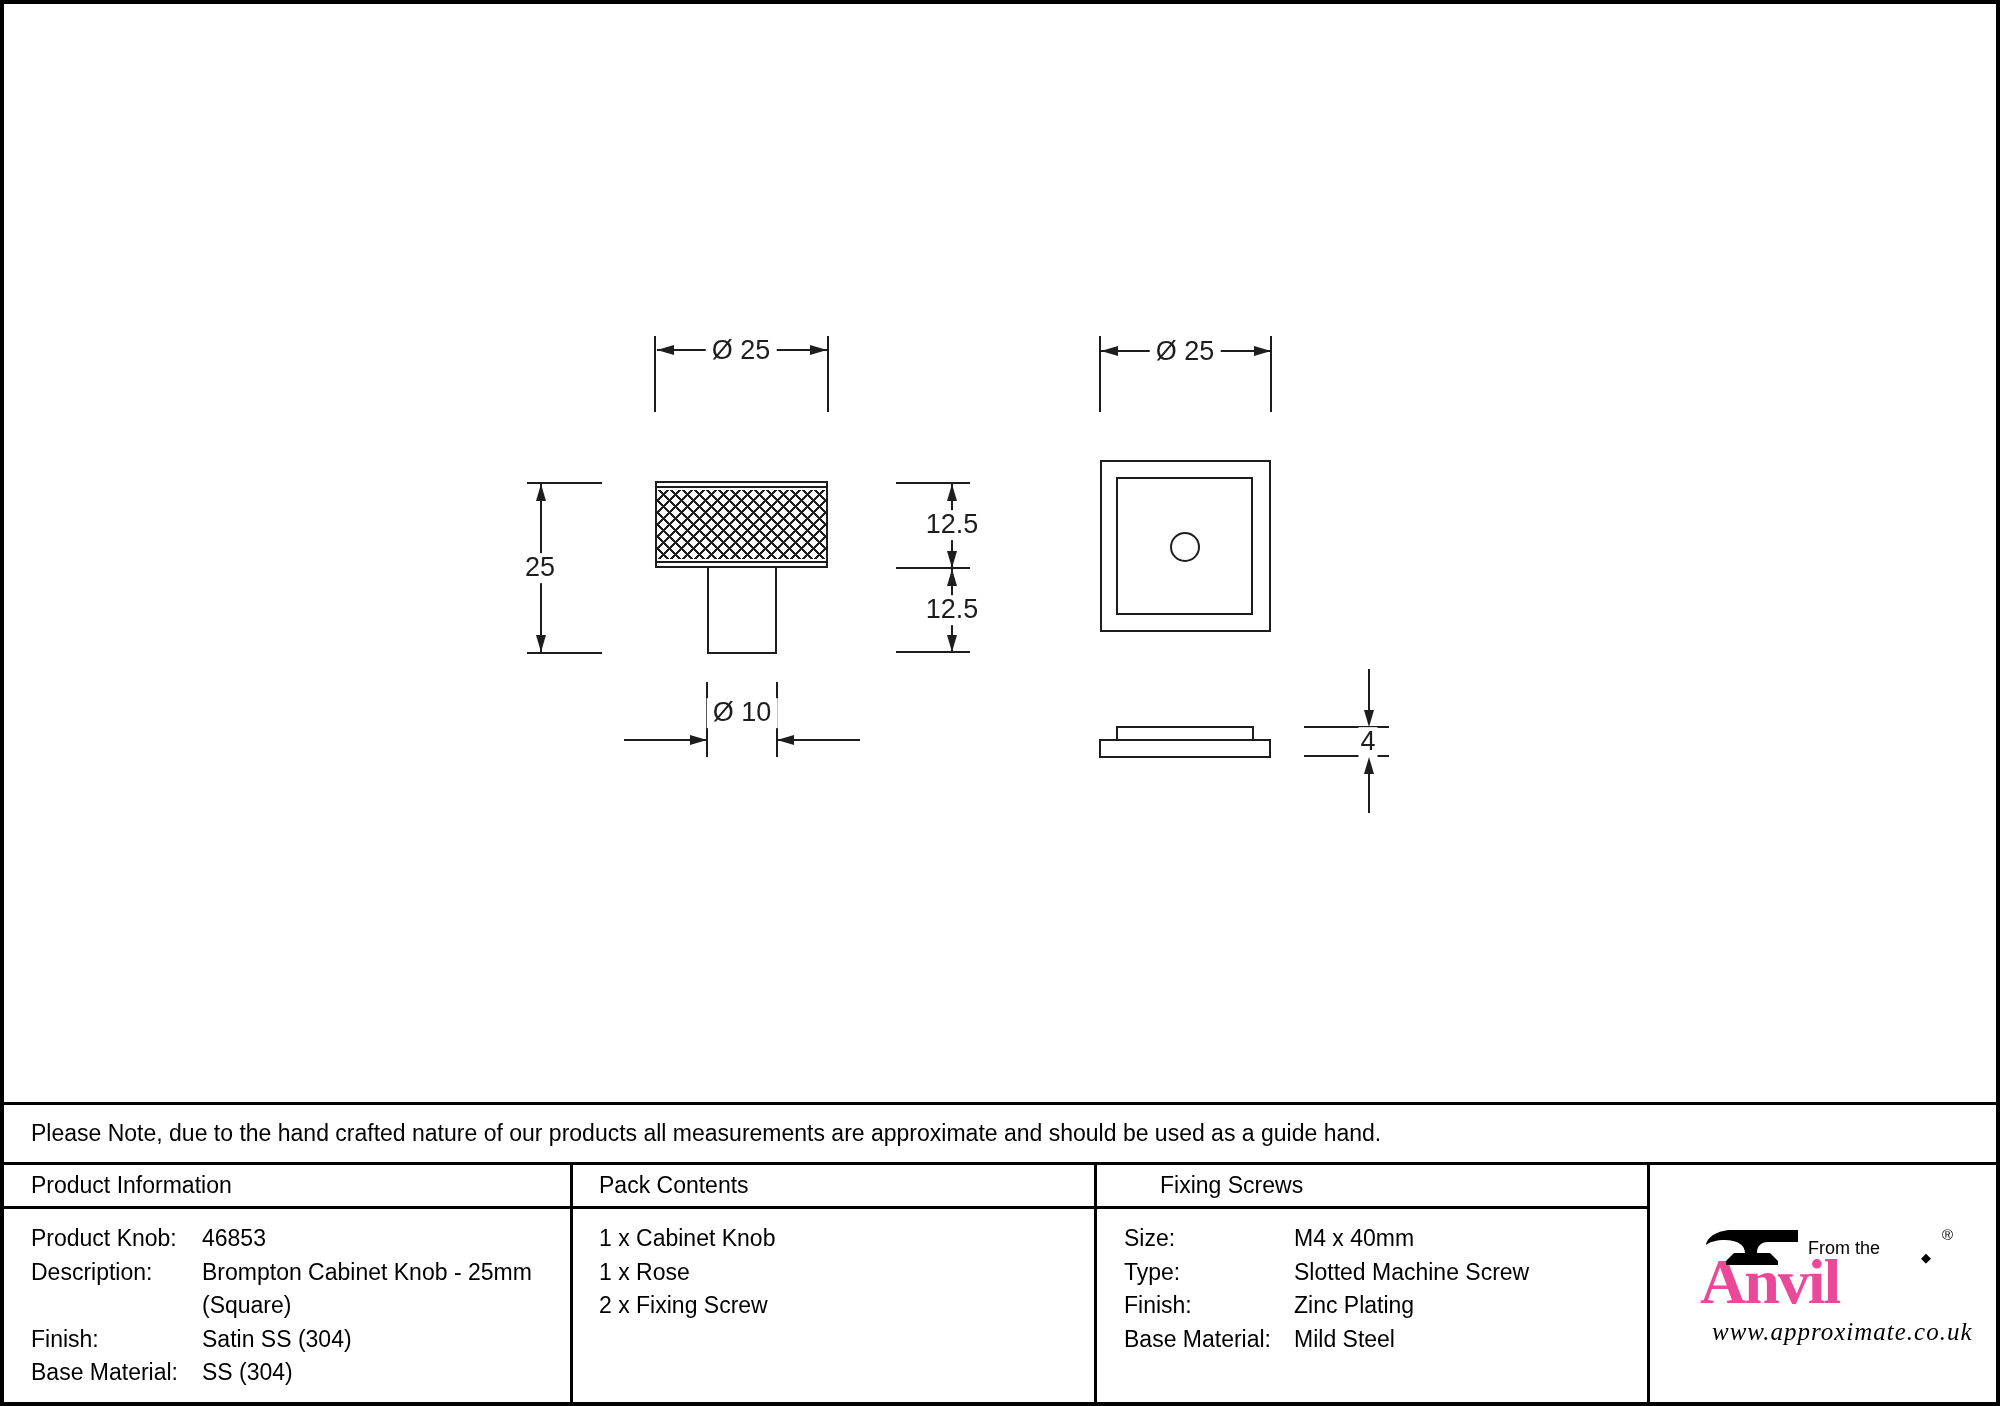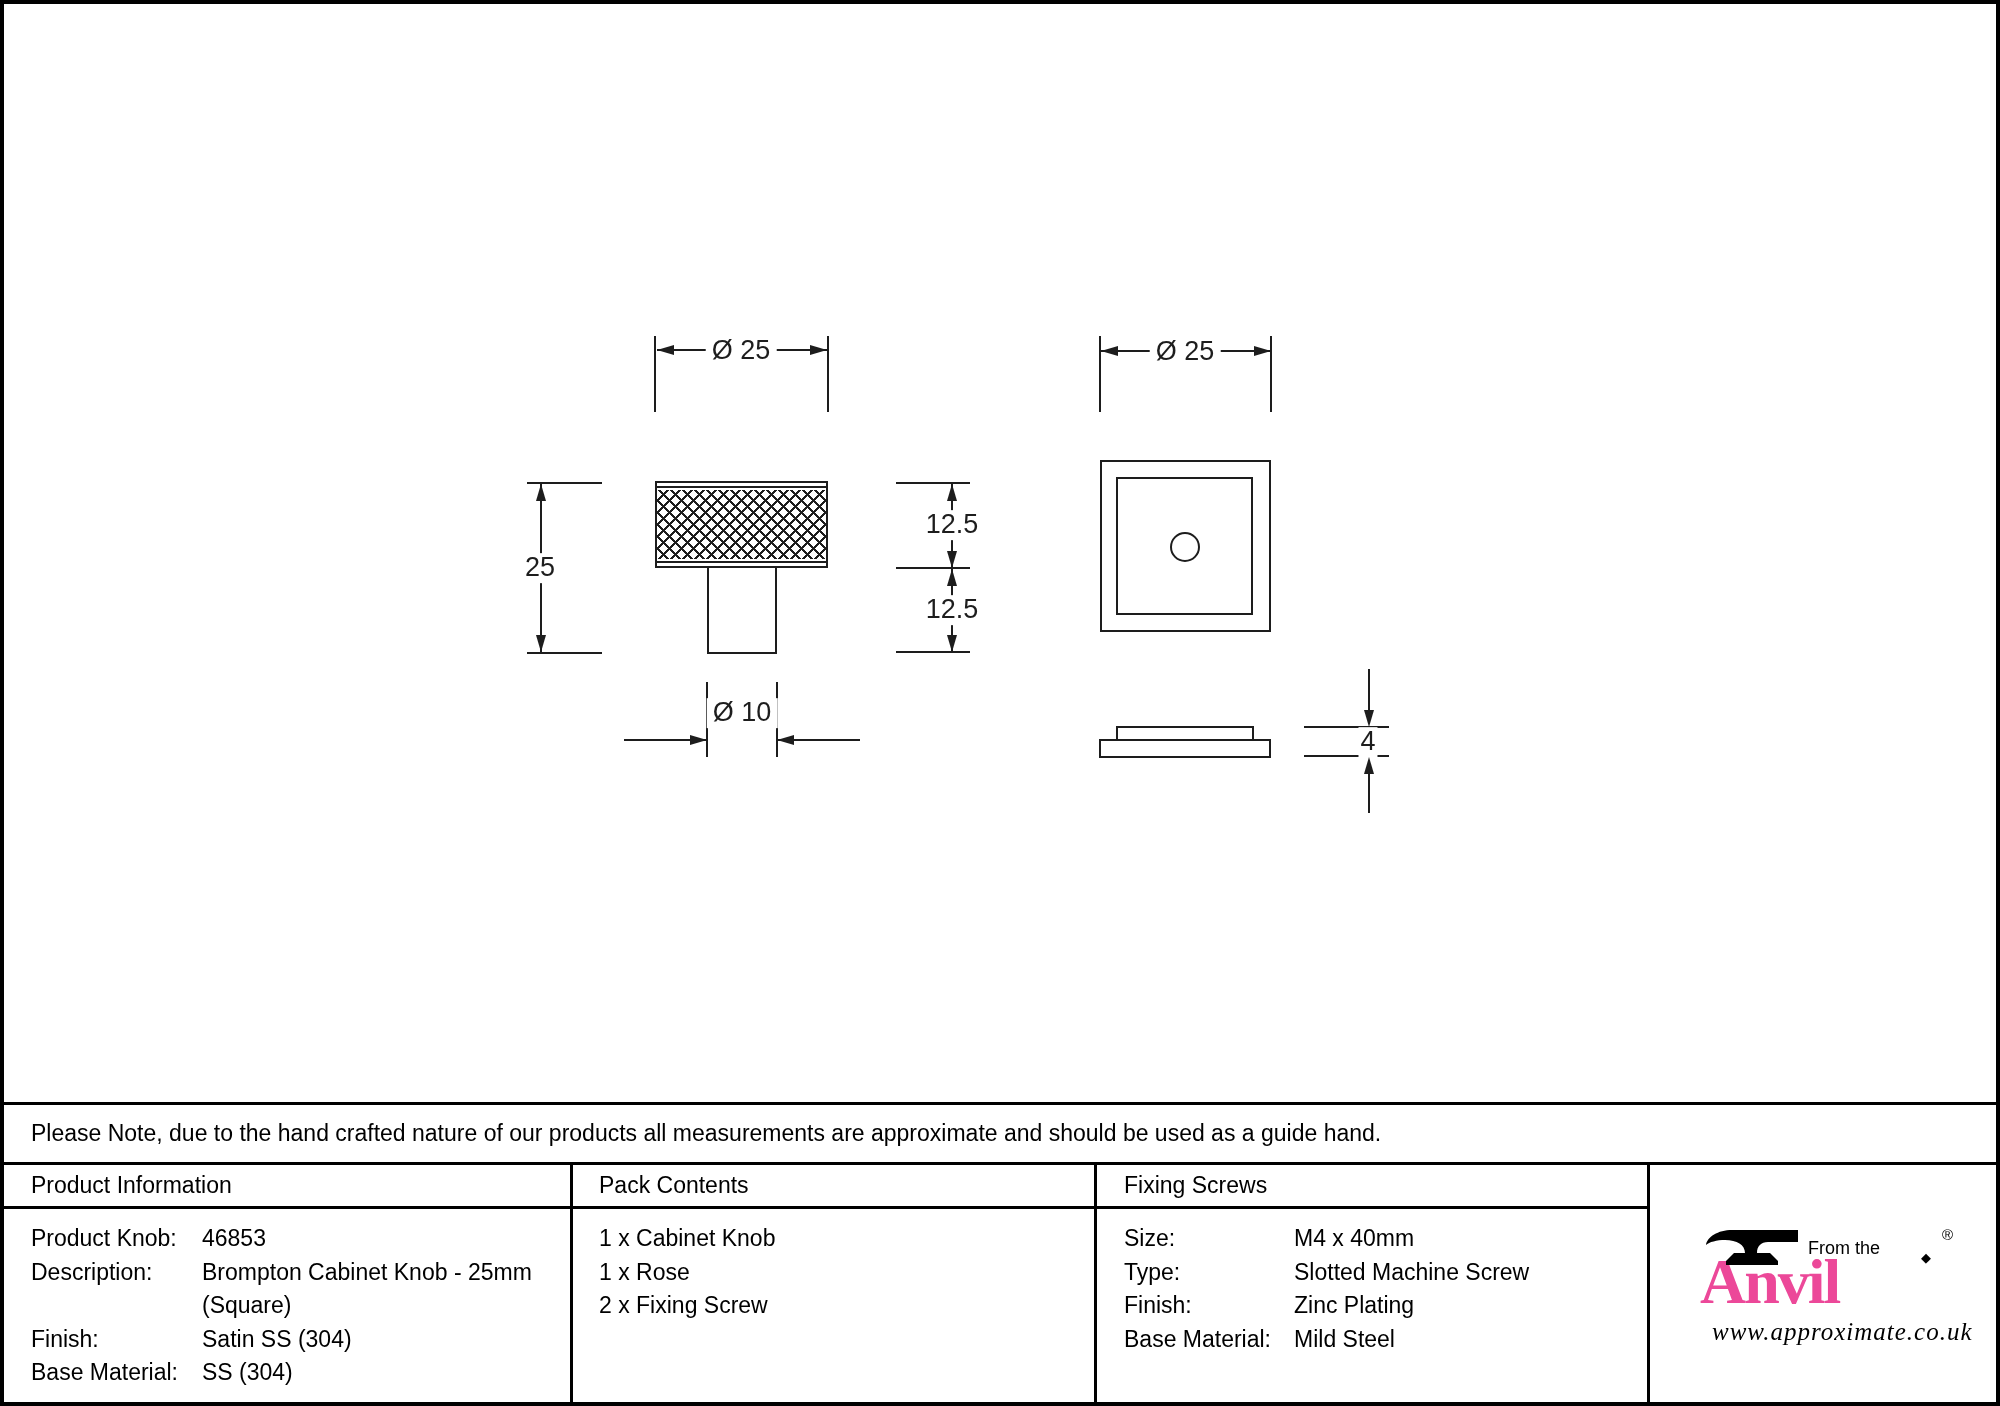--- a/index.html
+++ b/index.html
@@ -158,21 +158,21 @@
   <div class="tline" style="left:0;top:1158px;width:1992px;height:3px;"></div>
   <div class="tline" style="left:0;top:1202px;width:1645px;height:3px;"></div>
   <div class="tline" style="left:566px;top:1158px;width:3px;height:240px;"></div>
   <div class="tline" style="left:1090px;top:1158px;width:3px;height:240px;"></div>
   <div class="tline" style="left:1643px;top:1158px;width:3px;height:240px;"></div>
 
   <div class="note-row">Please Note, due to the hand crafted nature of our products all measurements are approximate and should be used as a guide hand.</div>
 
   <div class="hdr" style="left:27px;">Product Information</div>
   <div class="hdr" style="left:595px;">Pack Contents</div>
-  <div class="hdr" style="left:1120px;text-align:right;">Fixing Screws</div>
+  <div class="hdr" style="left:1156px;text-align:right;">Fixing Screws</div>
 
   <div class="cellbody" style="left:27px;width:530px;padding-top:13px;">
     <div class="row">
       <span class="lbl">Product Knob:</span>
       <span class="val">46853</span>
     </div>
     <div class="row">
       <span class="lbl">Description:</span>
       <span class="val">Brompton Cabinet Knob - 25mm</span>
     </div>

